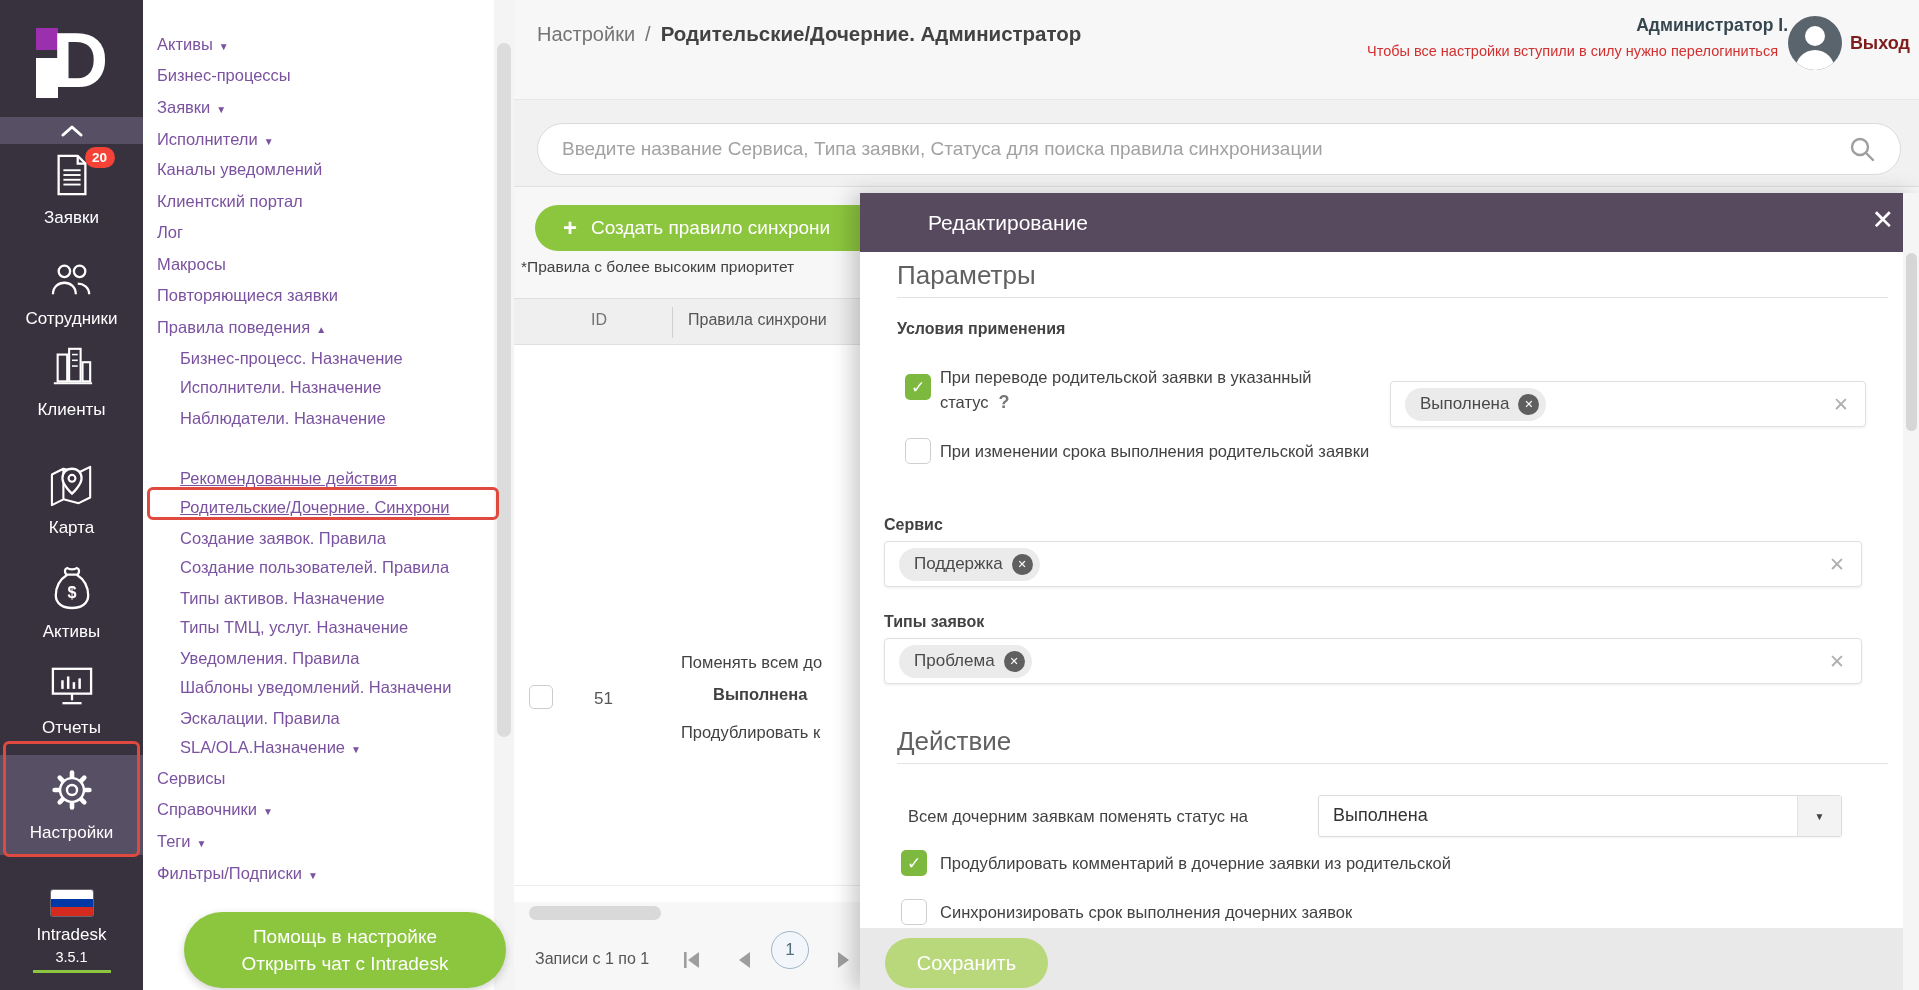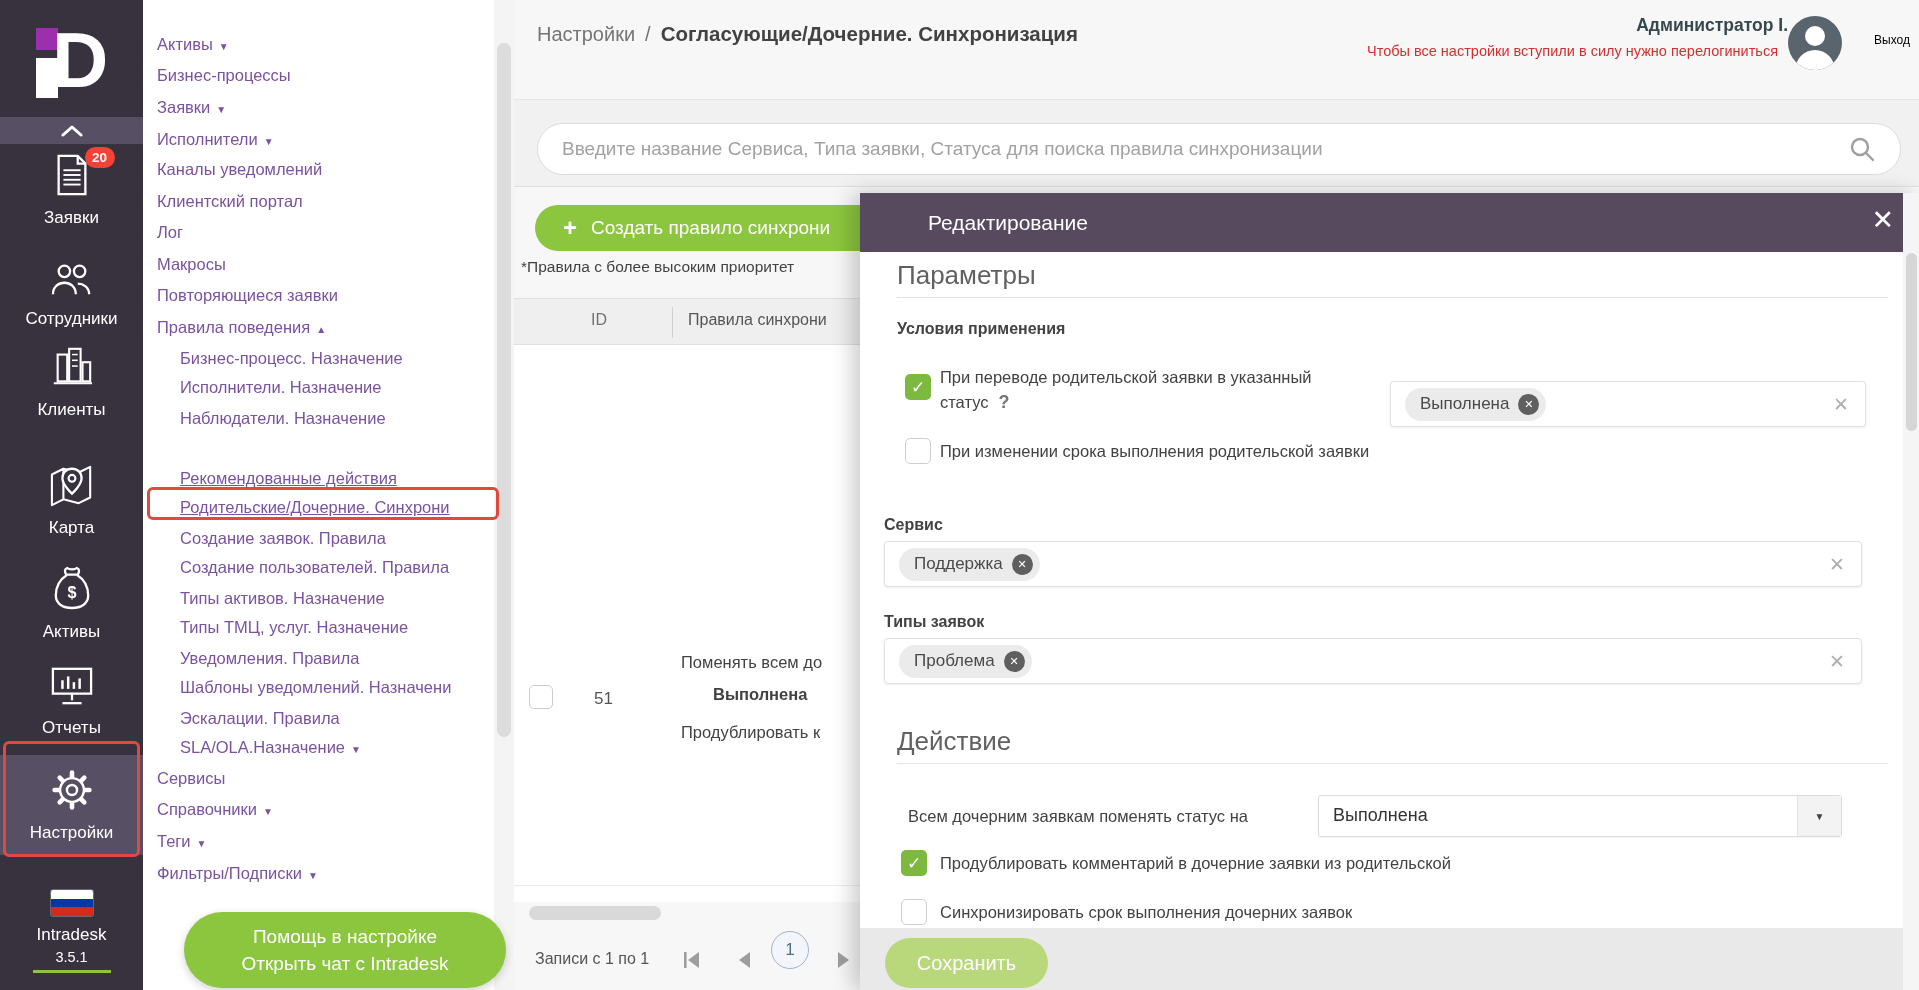--- a/index.html
+++ b/index.html
@@ -56,21 +56,21 @@
   
   #topbar { left:514px; top:0; width:1405px; height:100px; background:#f7f7f7; border-bottom:1px solid #e7e7e7; z-index:5; }
   #breadcrumb { position:absolute; left:23px; top:22px; font-size:20px; color:#757575; white-space:nowrap; }
   #breadcrumb .sep { margin:0 10px; }
   #breadcrumb .current { color:#424242; font-weight:bold; font-size:20.5px; }
   #user-name { position:absolute; right:131px; top:15px; font-size:17.5px; font-weight:bold; color:#37474f; }
   #relogin-warning { position:absolute; right:141px; top:43px; font-size:14.5px; color:#d32f2f; }
   #avatar { position:absolute; right:77px; top:16px; width:54px; height:54px; border-radius:50%; background:#5a646c; overflow:hidden; }
   #avatar .head { position:absolute; left:17px; top:10px; width:20px; height:20px; border-radius:50%; background:#fff; }
   #avatar .body { position:absolute; left:7px; top:34px; width:40px; height:26px; border-radius:50% 50% 0 0/80% 80% 0 0; background:#fff; }
-  #logout { position:absolute; right:9px; top:33px; font-size:12px; color:#000000; cursor:pointer; }
+  #logout { position:absolute; right:9px; top:33px; font-size:18px; color:#7f1d1d; cursor:pointer;font-weight:bold; }
 
   
   #search-strip { left:514px; top:100px; width:1405px; height:87px; background:#f1f1f1; border-bottom:1px solid #e0e0e0; z-index:5; }
   #search-box {
     position:absolute; left:23px; top:23px; width:1364px; height:52px; background:#fff;
     border:1px solid #dcdcdc; border-radius:27px; display:flex; align-items:center; padding:0 24px;
   }
   #search-box input { border:none; outline:none; flex:1; font-size:19px; color:#424242; background:transparent; font-family:inherit; }
   #search-box input::placeholder { color:#a2a2a2; }
 
@@ -281,21 +281,21 @@
   <div id="menu-scroll-track" class="abs"></div>
   <div id="menu-scroll-thumb" class="abs"></div>
   <div class="red-ring abs" style="left:147px; top:487px; width:352px; height:33px; z-index:25;"></div>
   <div id="help-button" class="abs">
     <div class="l1">Помощь в настройке</div>
     <div class="l2">Открыть чат с Intradesk</div>
   </div>
 
   <div id="topbar" class="abs">
     <div id="breadcrumb">
-      <span>Настройки</span><span class="sep">/</span><span class="current">Согласующие/Дочерние. Синхронизация</span>
+      <span>Настройки</span><span class="sep">/</span><span class="current">Родительские/Дочерние. Администратор</span>
     </div>
     <div id="user-name">Администратор I.</div>
     <div id="relogin-warning">Чтобы все настройки вступили в силу нужно перелогиниться</div>
     <div id="avatar">
       <div class="head"></div>
       <div class="body"></div>
     </div>
     <div id="logout">Выход</div>
   </div>
 

